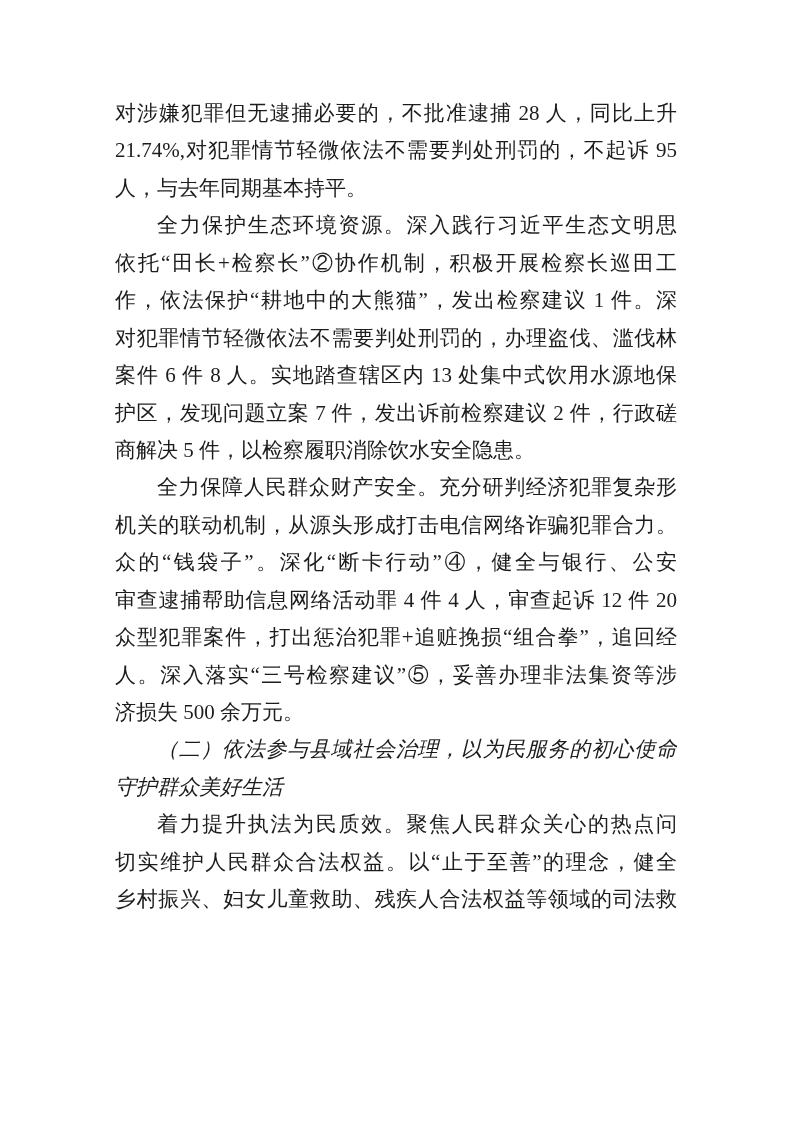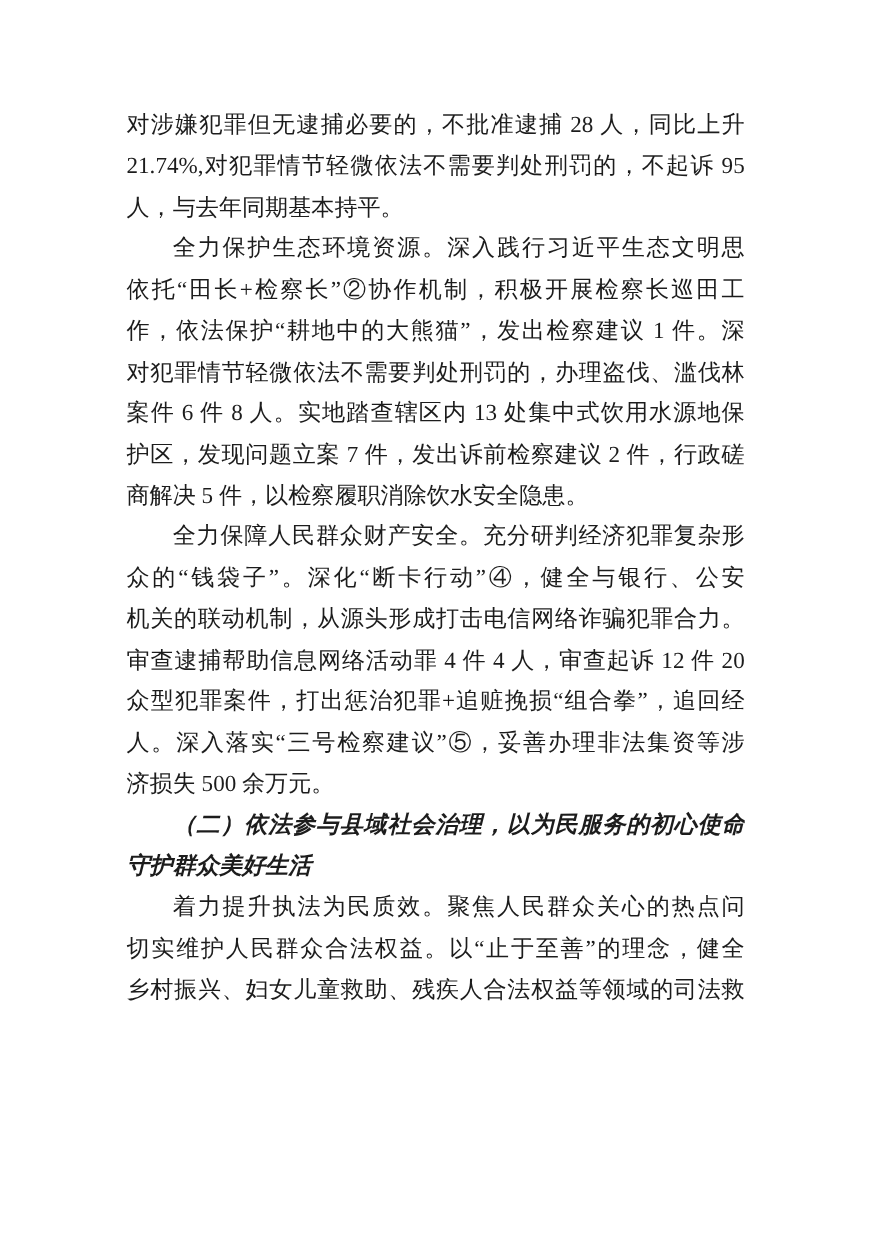--- a/index.html
+++ b/index.html
@@ -26,21 +26,21 @@
     text-align: justify;
     text-align-last: justify;
     overflow: hidden;
   }
   .line.end {
     text-align: center;
     text-align-last: left;
   }
   .line.ind { text-indent: 42px; }
   .line.head {
-    font-weight: 700;
+    font-weight: 400;
     font-style: italic;
   }
 </style>
 </head>
 <body>
 
 <div class="page">
   <div class="text-block">
 
     <div class="para">
@@ -54,22 +54,22 @@
       <div class="line">依托“田长+检察长”②协作机制，积极开展检察长巡田工</div>
       <div class="line">作，依法保护“耕地中的大熊猫”，发出检察建议 1 件。深</div>
       <div class="line">对犯罪情节轻微依法不需要判处刑罚的，办理盗伐、滥伐林木</div>
       <div class="line">案件 6 件 8 人。实地踏查辖区内 13 处集中式饮用水源地保</div>
       <div class="line">护区，发现问题立案 7 件，发出诉前检察建议 2 件，行政磋</div>
       <div class="line end">商解决 5 件，以检察履职消除饮水安全隐患。</div>
     </div>
 
     <div class="para">
       <div class="line ind">全力保障人民群众财产安全。充分研判经济犯罪复杂形</div>
+      <div class="line">机关的联动机制，从源头形成打击电信网络诈骗犯罪合力。</div>
       <div class="line">众的“钱袋子”。深化“断卡行动”④，健全与银行、公安</div>
-      <div class="line">机关的联动机制，从源头形成打击电信网络诈骗犯罪合力。</div>
       <div class="line">审查逮捕帮助信息网络活动罪 4 件 4 人，审查起诉 12 件 20</div>
       <div class="line">众型犯罪案件，打出惩治犯罪+追赃挽损“组合拳”，追回经</div>
       <div class="line">人。深入落实“三号检察建议”⑤，妥善办理非法集资等涉</div>
       <div class="line end">济损失 500 余万元。</div>
     </div>
 
     <div class="para">
       <div class="line ind head">（二）依法参与县域社会治理，以为民服务的初心使命</div>
       <div class="line end head">守护群众美好生活</div>
     </div>

